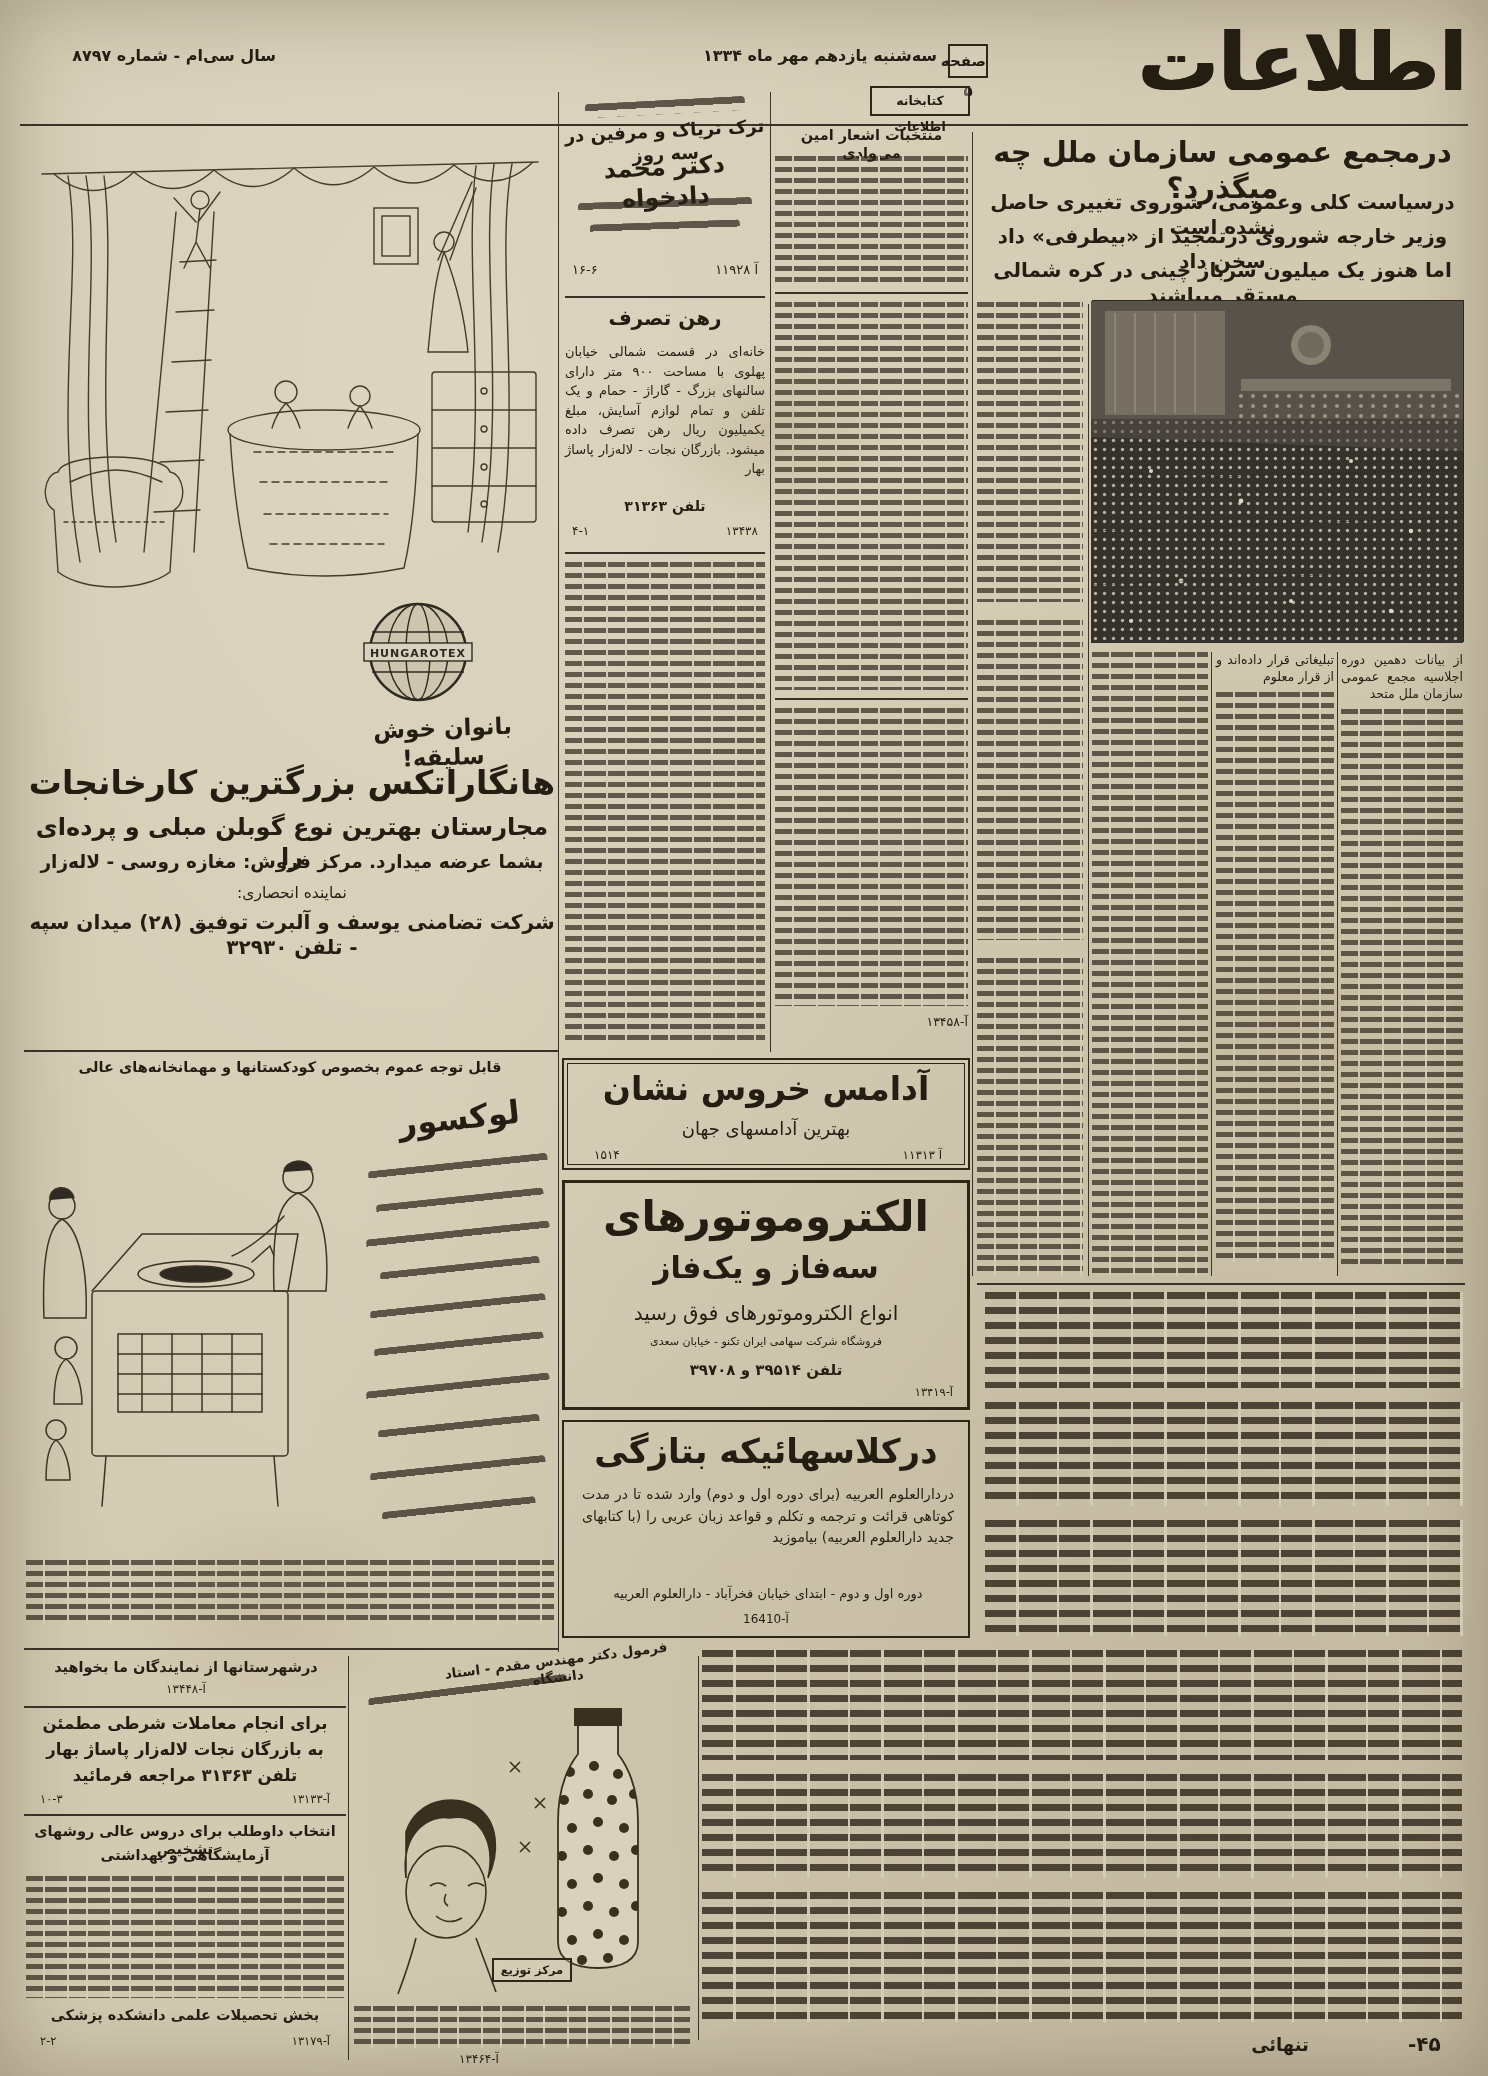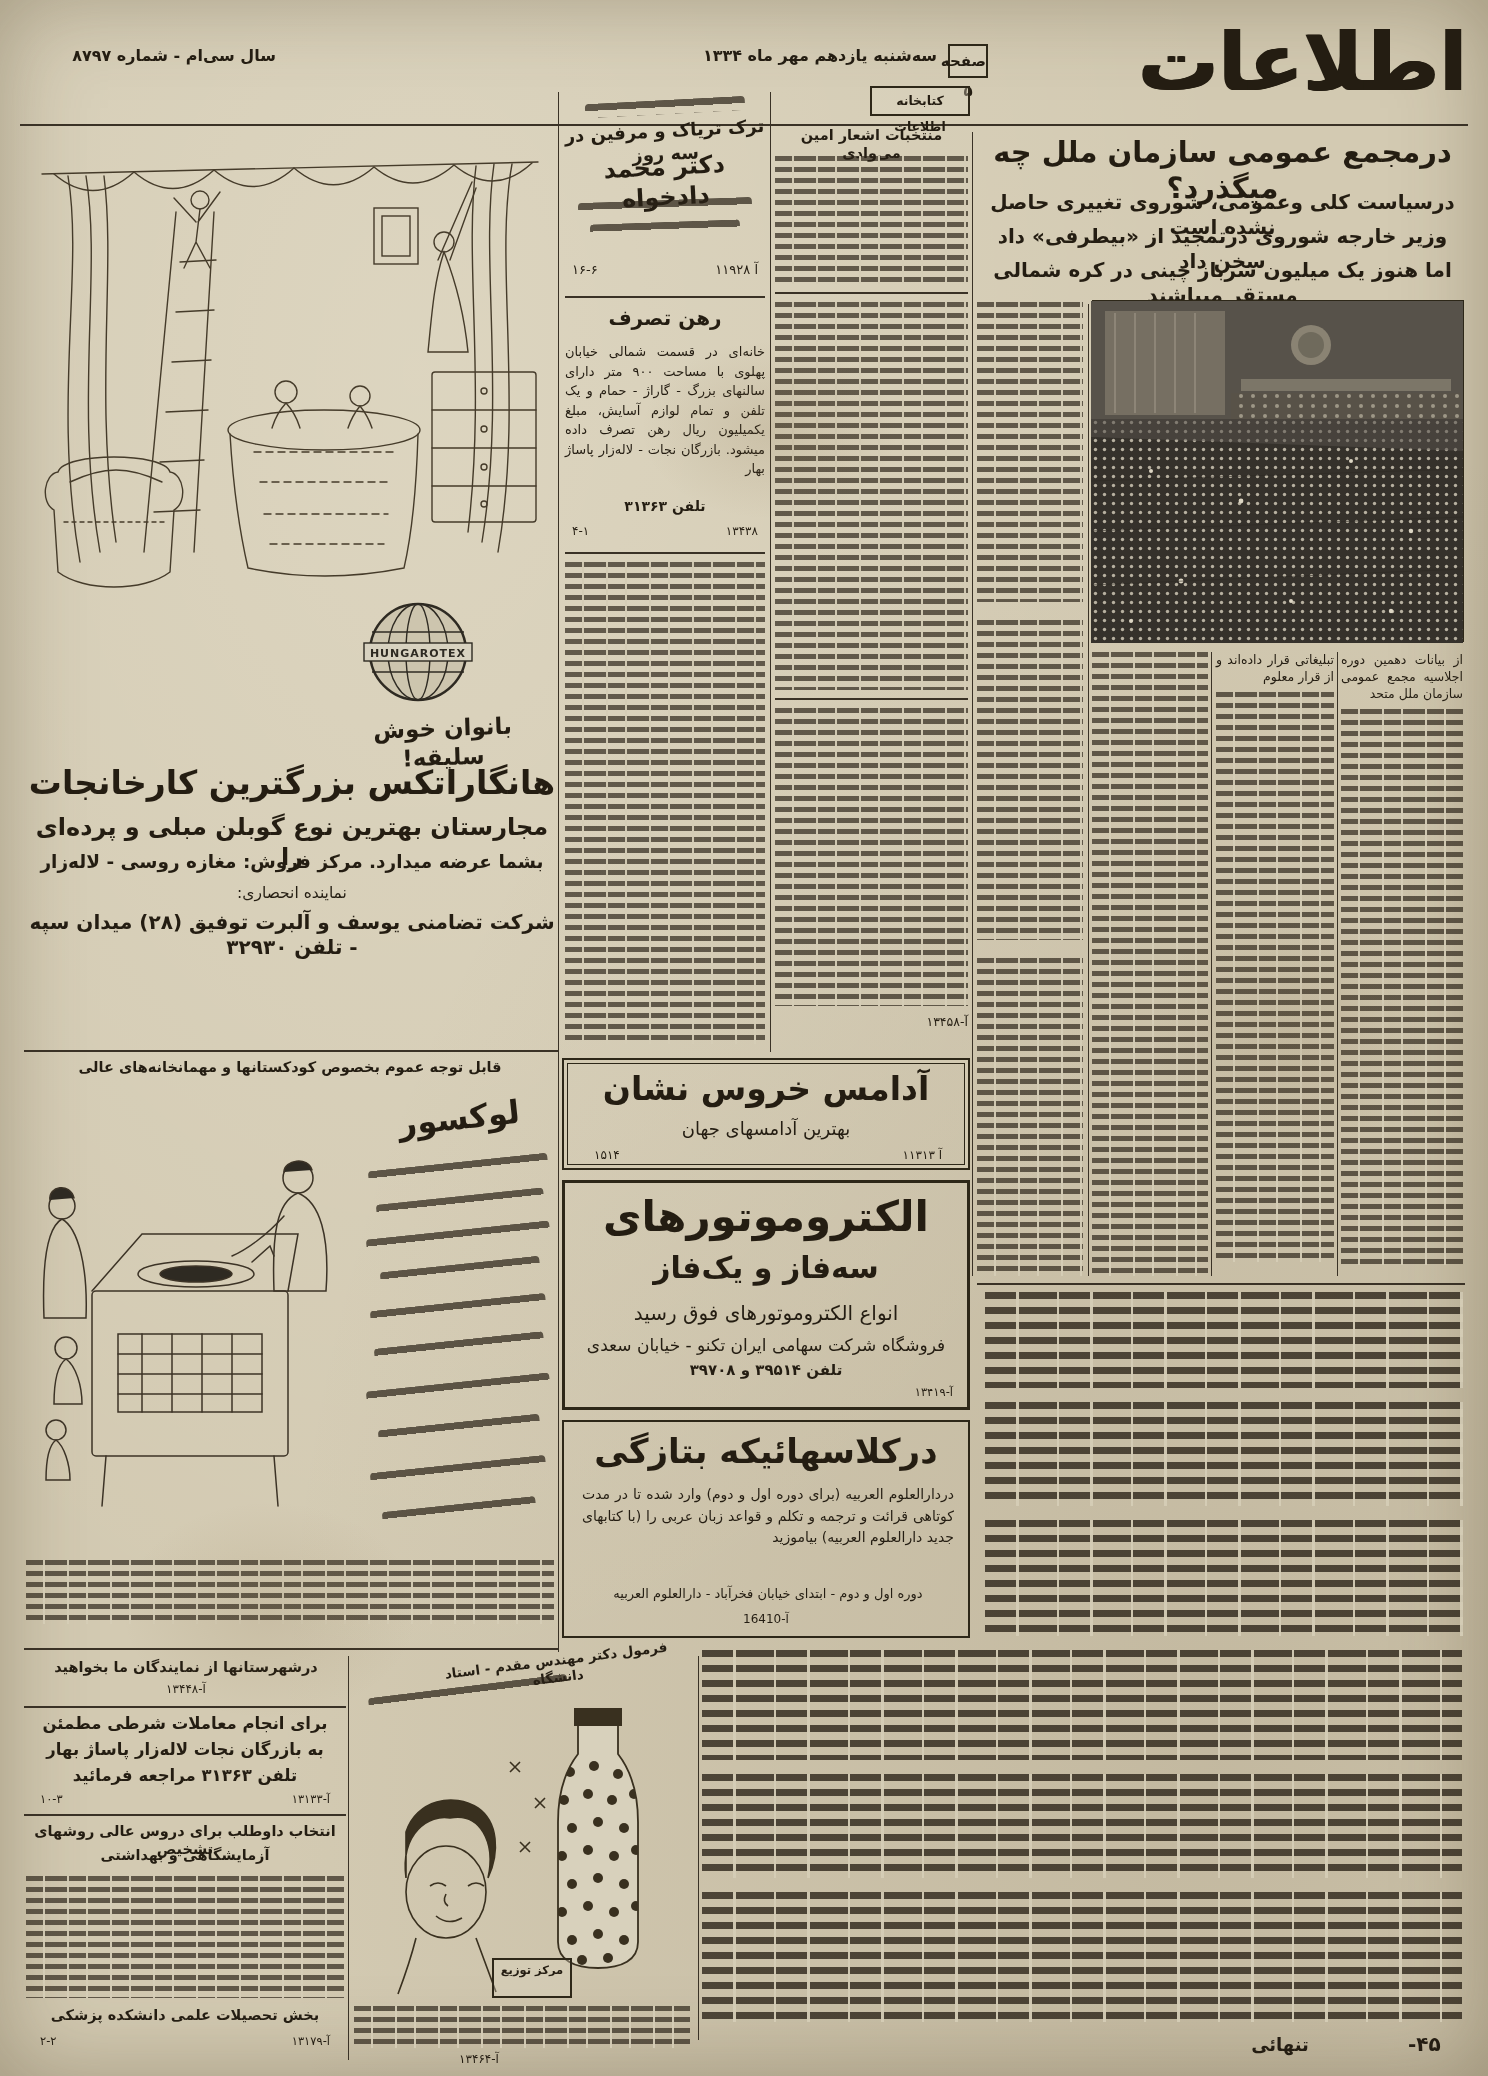--- a/index.html
+++ b/index.html
@@ -171,21 +171,21 @@
     <div class="codes" style="left:30px;top:88px;width:348px;font-size:12px">
       <span>آ ۱۱۳۱۳</span>
       <span>۱۵۱۴</span>
     </div>
   </div>
 
   <div class="abs" style="left:562px;top:1180px;width:408px;height:230px;border:3px solid #2d2718">
     <div class="t b c" style="left:0;top:8px;width:100%;font-size:42px">الکتروموتورهای</div>
     <div class="t b c" style="left:0;top:66px;width:100%;font-size:30px">سه‌فاز و یک‌فاز</div>
     <div class="t c" style="left:0;top:118px;width:100%;font-size:20px">انواع الکتروموتورهای فوق رسید</div>
-    <div class="t c" style="left:0;top:152px;width:100%;font-size:17px">فروشگاه شرکت سهامی ایران تکنو - خیابان سعدی</div>
+    <div class="t c" style="left:0;top:152px;width:100%;font-size:11px">فروشگاه شرکت سهامی ایران تکنو - خیابان سعدی</div>
     <div class="t b c" style="left:0;top:178px;width:100%;font-size:15px">تلفن ۳۹۵۱۴ و ۳۹۷۰۸</div>
     <div class="t" style="right:14px;top:202px;font-size:11.5px">آ-۱۳۴۱۹</div>
   </div>
 
   <div class="abs" style="left:562px;top:1420px;width:408px;height:218px;border:2.5px solid #2d2718">
     <div class="t b c" style="left:0;top:8px;width:100%;font-size:34px">درکلاسهائیکه بتازگی</div>
     <div class="t j" style="left:18px;top:62px;width:372px;font-size:14px;line-height:1.55">دردارالعلوم العربیه (برای دوره اول و دوم) وارد شده تا در مدت کوتاهی قرائت و ترجمه و تکلم و قواعد زبان عربی را (با کتابهای جدید دارالعلوم العربیه) بیاموزید</div>
     <div class="t c" style="left:18px;top:164px;width:372px;font-size:13px">دوره اول و دوم - ابتدای خیابان فخرآباد - دارالعلوم العربیه</div>
     <div class="t c" style="left:0;top:190px;width:100%;font-size:12px">آ-16410</div>
   </div>
@@ -370,21 +370,21 @@
     <g stroke="#39301f" fill="none" stroke-width="1.6">
       <ellipse cx="96" cy="190" rx="40" ry="46"></ellipse>
       <path d="M56,176 C50,130 80,112 100,116 C130,110 146,140 138,176 C150,150 148,120 128,106 C104,90 66,98 56,130 Z" fill="#39301f"></path>
       <path d="M80,184 q8,-6 16,0 M118,184 q8,-6 16,0"></path>
       <path d="M86,214 q12,10 26,2"></path>
       <path d="M96,192 q-4,8 2,12"></path>
       <path d="M66,236 C60,260 54,276 48,292 M126,236 C134,258 140,274 146,290"></path>
       <path d="M160,60 l10,10 M170,60 l-10,10 M185,96 l10,10 M195,96 l-10,10 M170,140 l10,10 M180,140 l-10,10"></path>
     </g>
   </svg>
-  <div class="t b c boxed" style="left:492px;top:1958px;width:80px;height:40px;font-size:11.5px;line-height:20px;z-index:2">مرکز توزیع</div>
+  <div class="t b c boxed" style="left:492px;top:1958px;width:80px;height:24px;font-size:11.5px;line-height:20px;z-index:2">مرکز توزیع</div>
   <div class="greek fine abs" style="left:354px;top:2006px;width:336px;height:42px"></div>
   <div class="t c" style="left:414px;top:2052px;width:130px;font-size:12px">آ-۱۳۴۶۴</div>
   <div class="rule" style="left:698px;top:1656px;width:1px;height:384px"></div>
 
   <div class="abs" style="left:985px;top:1292px;width:478px;height:344px">
     <div class="greek wide" style="height:96px;margin-bottom:14px"></div>
     <div class="greek wide" style="height:104px;margin-bottom:14px"></div>
     <div class="greek wide" style="height:116px"></div>
   </div>
   <div class="abs" style="left:702px;top:1650px;width:760px;height:372px">

